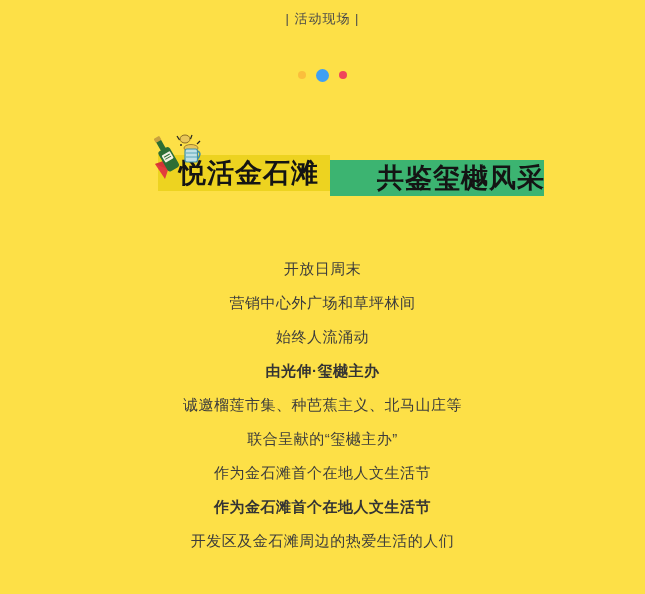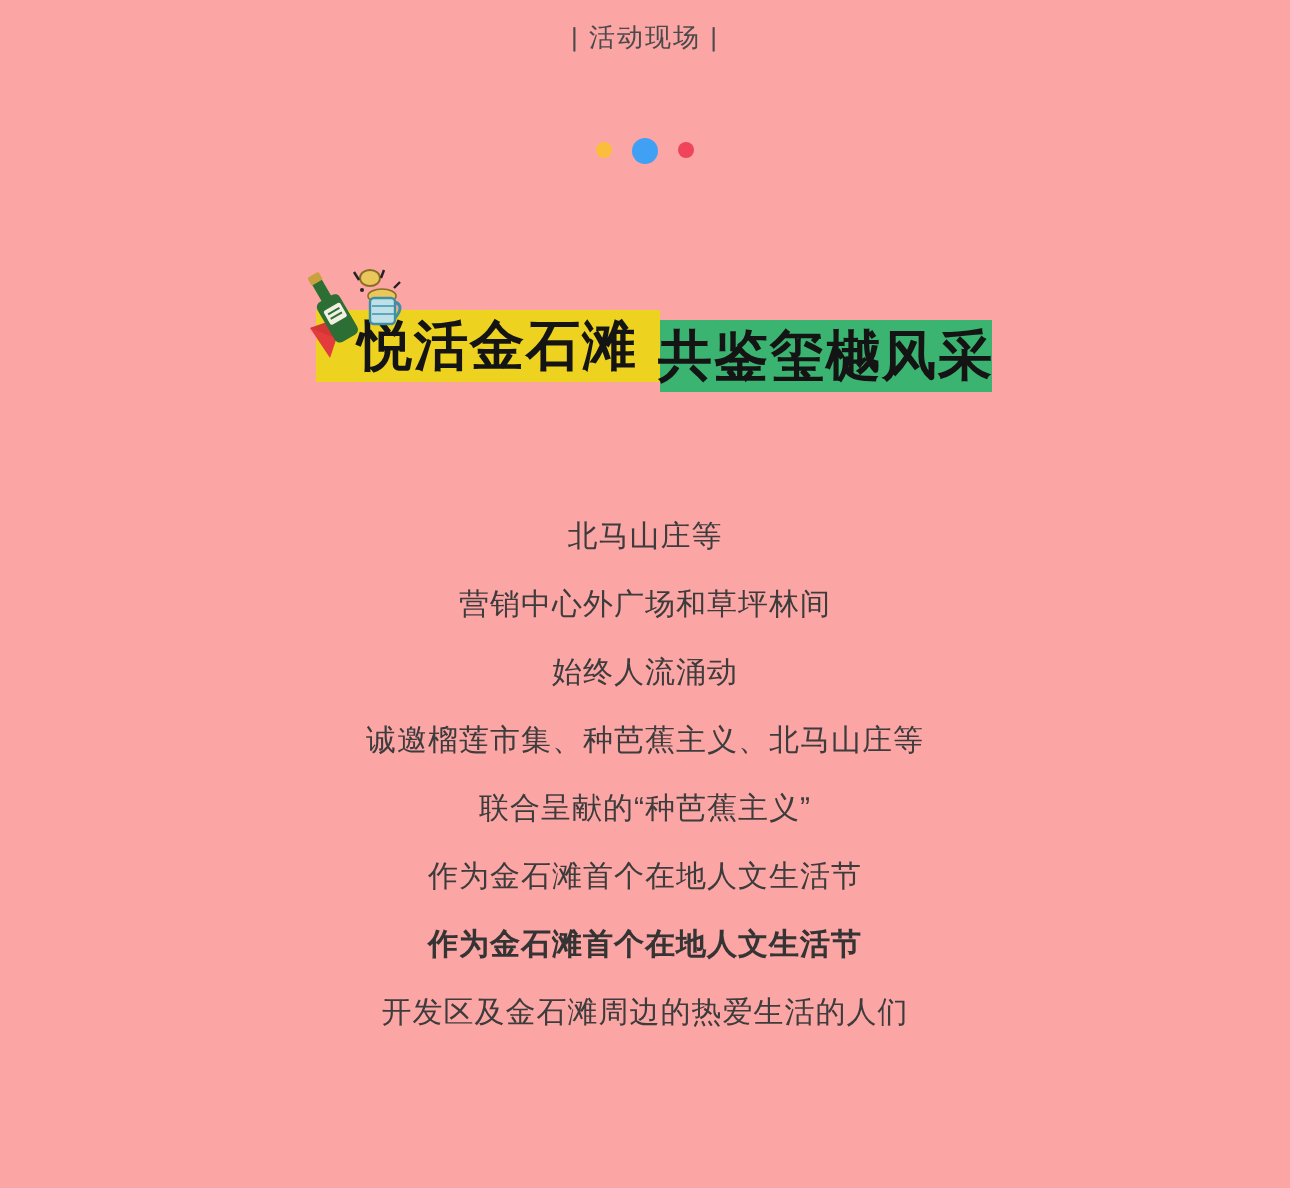--- a/index.html
+++ b/index.html
@@ -1,19 +1,19 @@
 <!DOCTYPE html>
 <html><head>
 <meta charset="utf-8">
 <style>
   html,body{margin:0;padding:0;background:#fff;}
   #page{
     position:relative;
     width:645px;height:594px;
-    background:#fca5a5;
+    background:#fde047;
     overflow:hidden;
     font-family:"Liberation Sans","DejaVu Sans",sans-serif;
   }
   
   .header-tag{
     position:absolute;top:10px;left:0;width:100%;
     text-align:center;
     font-size:13px;letter-spacing:1px;
     color:#4a4a4a;
   }
@@ -30,20 +30,21 @@
     position:absolute;top:155px;left:158px;
     display:flex;align-items:flex-start;
     font-family:"Liberation Serif","DejaVu Serif",serif;
     font-weight:bold;font-size:27px;letter-spacing:1px;
     color:#141414;
     white-space:nowrap;
   }
   .title-seg{
     display:inline-flex;align-items:center;justify-content:center;
     height:36px;
+    padding-left:48px;
   }
   .title-seg-1{
     width:172px;
     padding-left:10px;
     box-sizing:border-box;
   }
   .title-seg-2{
     width:166px;
     margin-top:5px;
   }
@@ -105,23 +106,24 @@
       </g>
 
       <line x1="23" y1="3" x2="25.5" y2="7" stroke="#222" stroke-width="1.2"></line>
       <line x1="38" y1="2" x2="36.5" y2="6" stroke="#222" stroke-width="1.2"></line>
       <line x1="46" y1="8" x2="43" y2="11" stroke="#222" stroke-width="1.2"></line>
       <circle cx="27" cy="12" r="1" fill="#222"></circle>
     </svg>
   </div>
 
   <div class="body-lines">
-    <p>北马山庄等</p>
+    <p>开放日周末</p>
     <p>营销中心外广场和草坪林间</p>
     <p>始终人流涌动</p>
+    <p class="bold">由光伸·玺樾主办</p>
     <p>诚邀榴莲市集、种芭蕉主义、北马山庄等</p>
-    <p>联合呈献的“种芭蕉主义”</p>
+    <p>联合呈献的“玺樾主办”</p>
     <p>作为金石滩首个在地人文生活节</p>
     <p class="bold">作为金石滩首个在地人文生活节</p>
     <p>开发区及金石滩周边的热爱生活的人们</p>
   </div>
 
 </div>
 
 </body></html>

